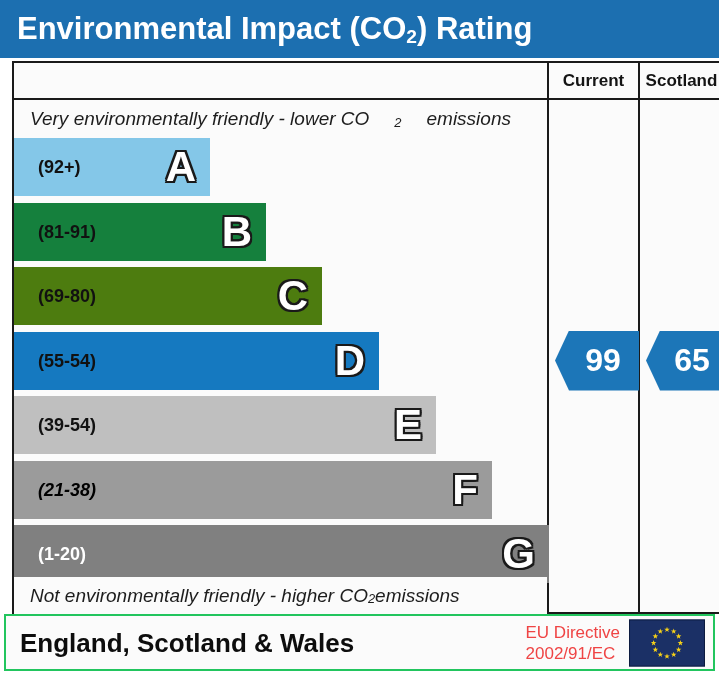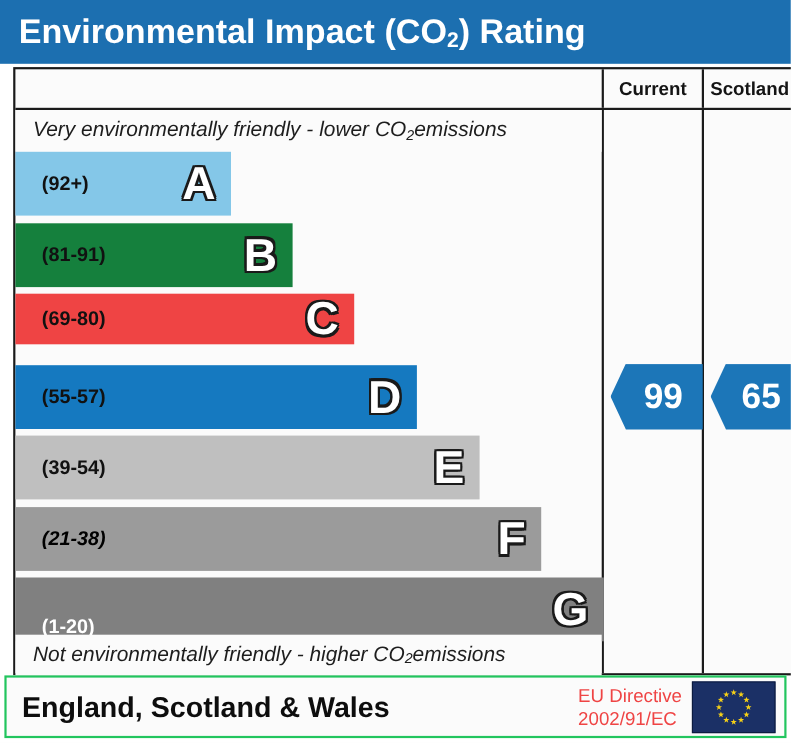--- a/index.html
+++ b/index.html
@@ -106,21 +106,21 @@
     height: 38px;
     display: flex;
     align-items: center;
     font-size: 19px;
     font-style: italic;
     color: #1d1d1d;
     box-sizing: border-box;
     padding-left: 16px;
     background: #fbfbfb;
   }
-  .caption.top    { top: 37px; }
+  .caption.top    { top: 37px; gap: 25px; }
   .caption.bottom { top: 514px; height: 37px; }
   .caption sub {
     font-size: 0.68em;
     vertical-align: baseline;
     position: relative;
     bottom: -0.25em;
     font-style: italic;
   }
 
   
@@ -251,38 +251,38 @@
 
     <div class="bands">
         <div class="band" style="top: 0px; height: 58px; width: 196px; background: rgb(132, 199, 232);">
           <span class="range" style="color: rgb(17, 17, 17);">(92+)</span>
           <span class="letter">A</span>
         </div>
         <div class="band" style="top: 64.5px; height: 58px; width: 252px; background: #15803d;">
           <span class="range" style="color: rgb(17, 17, 17);">(81-91)</span>
           <span class="letter">B</span>
         </div>
-        <div class="band" style="top: 129px; height: 46px; width: 308px; background: #ef4444;">
+        <div class="band" style="top: 129px; height: 58px; width: 308px; background: #4d7c0f;">
           <span class="range" style="color: rgb(17, 17, 17);">(69-80)</span>
           <span class="letter">C</span>
         </div>
         <div class="band" style="top: 193.5px; height: 58px; width: 365px; background: rgb(21, 121, 192);">
-          <span class="range" style="color: rgb(17, 17, 17);">(55-57)</span>
+          <span class="range" style="color: rgb(17, 17, 17);">(55-54)</span>
           <span class="letter">D</span>
         </div>
         <div class="band" style="top: 258px; height: 58px; width: 422px; background: rgb(191, 191, 191);">
           <span class="range" style="color: rgb(17, 17, 17);">(39-54)</span>
           <span class="letter">E</span>
         </div>
         <div class="band" style="top: 322.5px; height: 58px; width: 478px; background: rgb(155, 155, 155);">
           <span class="range" style="color: #000000; font-style: italic;">(21-38)</span>
           <span class="letter">F</span>
         </div>
         <div class="band" style="top: 387px; height: 58px; width: 535px; background: rgb(128, 128, 128);">
-          <span class="range" style="color: rgb(255, 255, 255); margin-top: 16px;">(1-20)</span>
+          <span class="range" style="color: rgb(255, 255, 255);">(1-20)</span>
           <span class="letter">G</span>
         </div>
       </div>
 
     <div class="caption bottom">
         <span>Not environmentally friendly - higher CO</span>
         <sub>2</sub>
         <span> emissions</span>
       </div>
 

